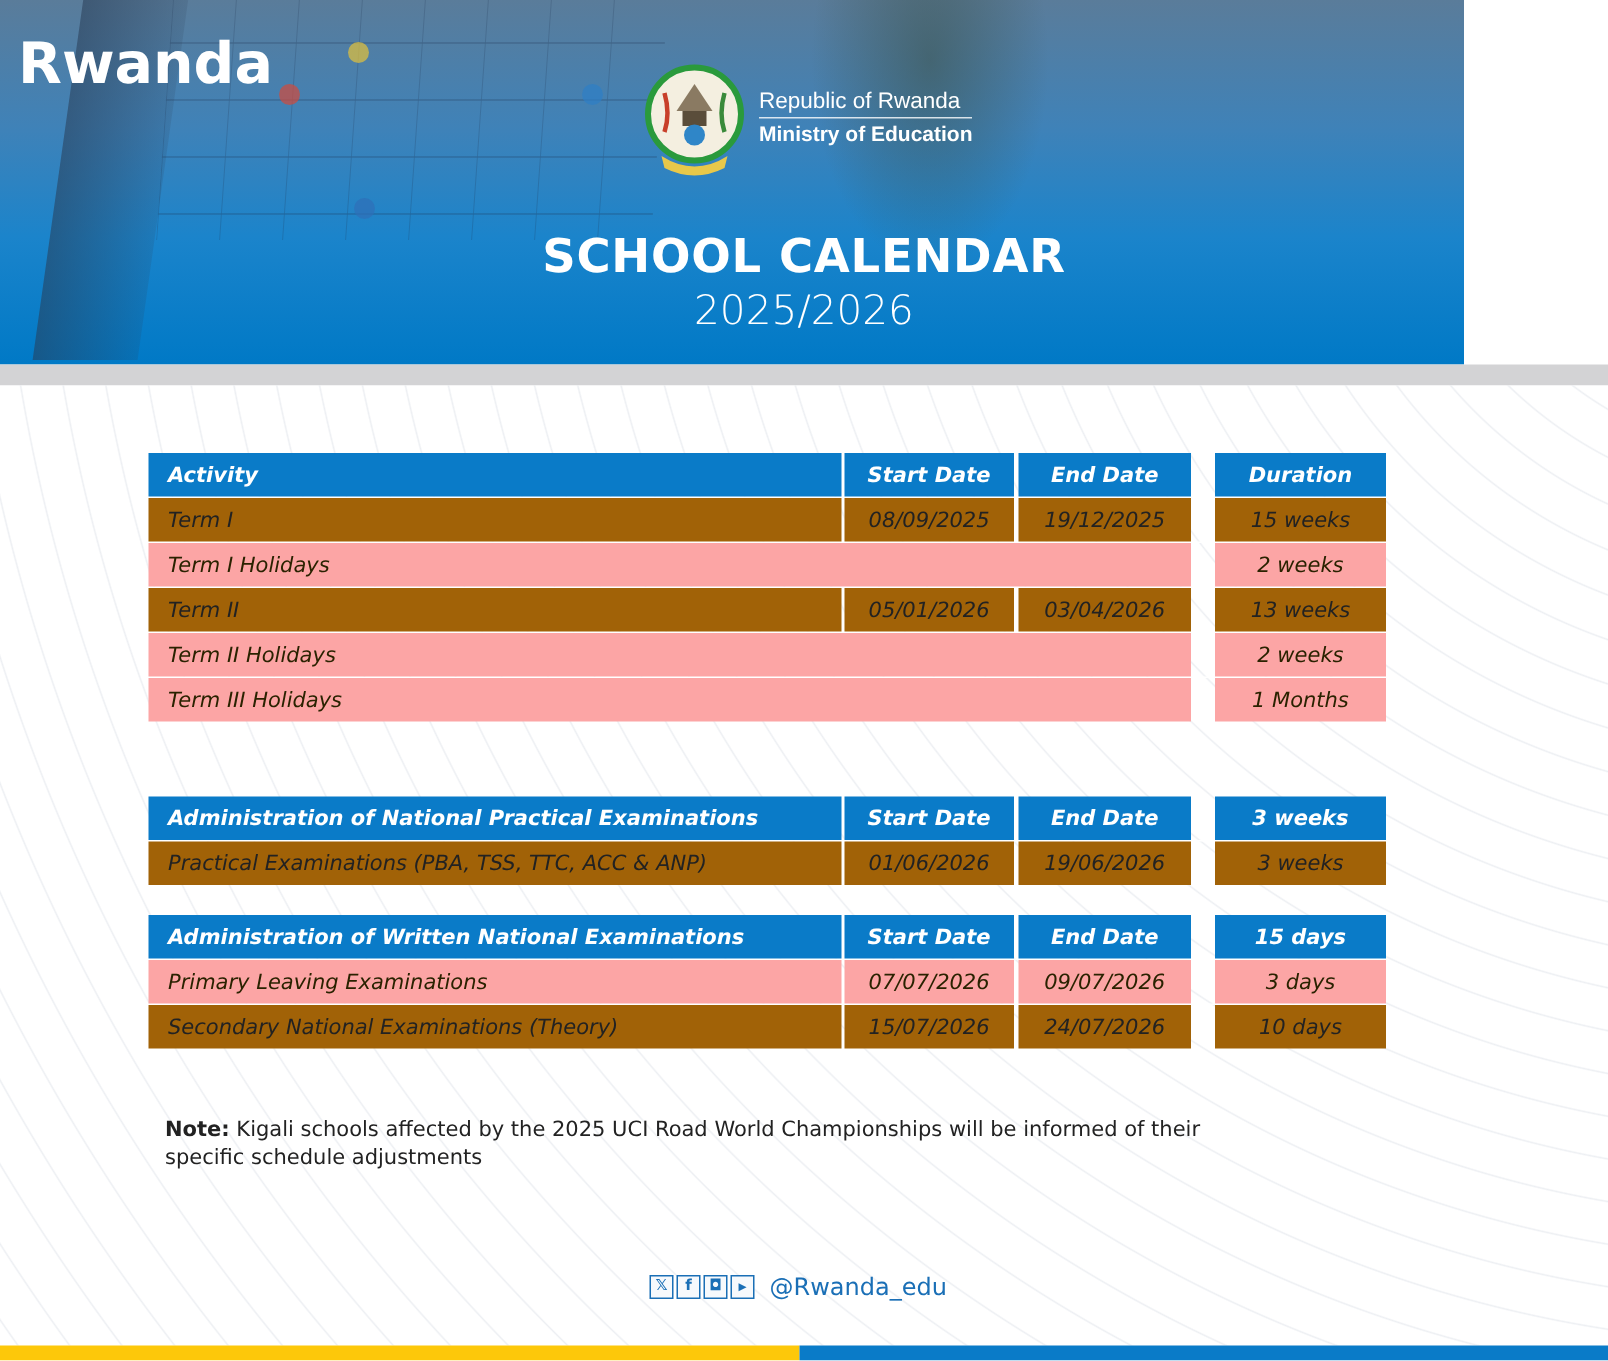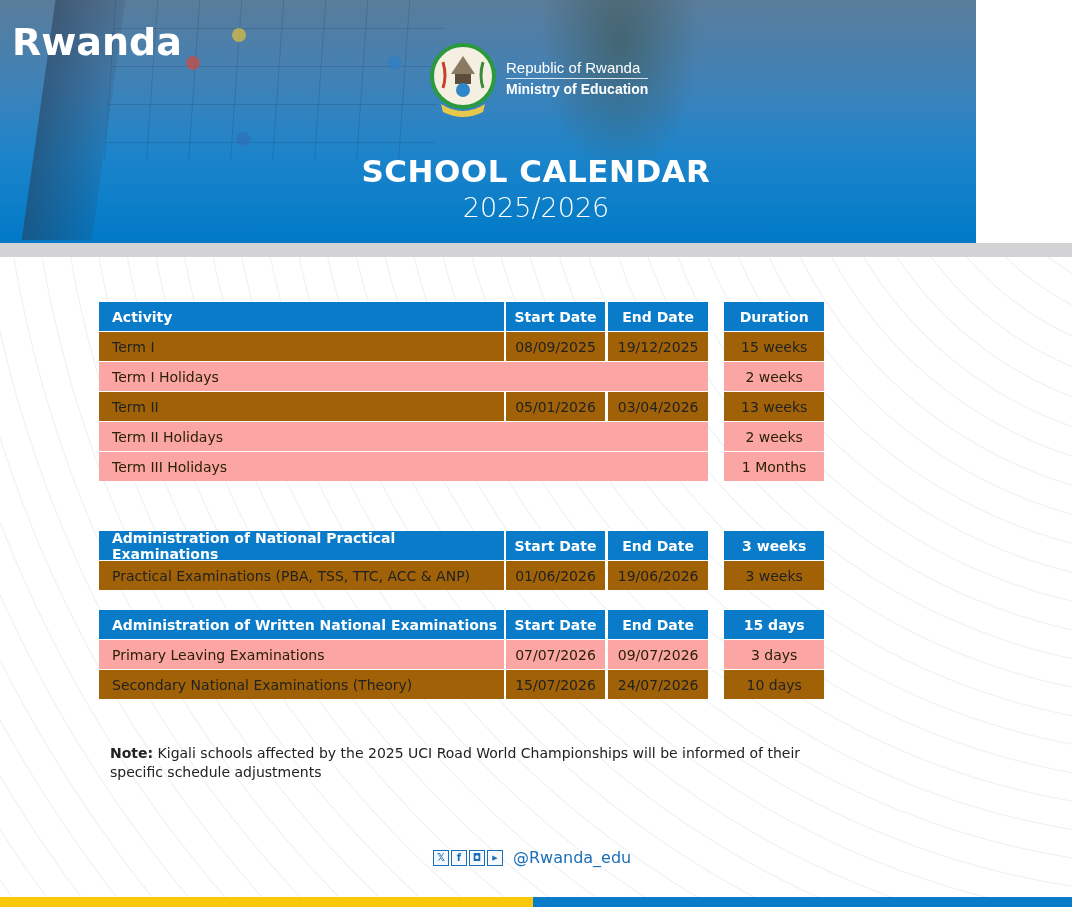--- a/index.html
+++ b/index.html
@@ -62,22 +62,22 @@
 
   .body-area {
     position: absolute; left: 0; top: 257px; width: 1072px; height: 640px;
     background:
       repeating-radial-gradient(circle at 1200px -200px, rgba(220,225,232,0) 0px, rgba(220,225,232,0) 26px, rgba(215,220,228,0.45) 27px, rgba(220,225,232,0) 28px),
       #ffffff;
   }
 
   
   .tbl {
-    position: absolute; left: 99px; width: 725px;
-    font-family: "DejaVu Sans", sans-serif; font-size: 14px;
+    position: absolute; left: 99px; width: 825px;
+    font-family: "DejaVu Sans", sans-serif; font-size: 14px; font-style: italic;
   }
   .row { display: flex; height: 30px; }
   .row + .row { margin-top: 0; }
   .cell { display: flex; align-items: center; height: 100%; }
   .c-act { width: 497px; padding-left: 13px; }
   .c-start { width: 122px; justify-content: center; margin-left: 2px; }
   .c-end { width: 124px; justify-content: center; margin-left: 3px; }
   .c-dur { width: 123px; justify-content: center; margin-left: 16px; }
   .merged { width: 748px; padding-left: 13px; }
 

